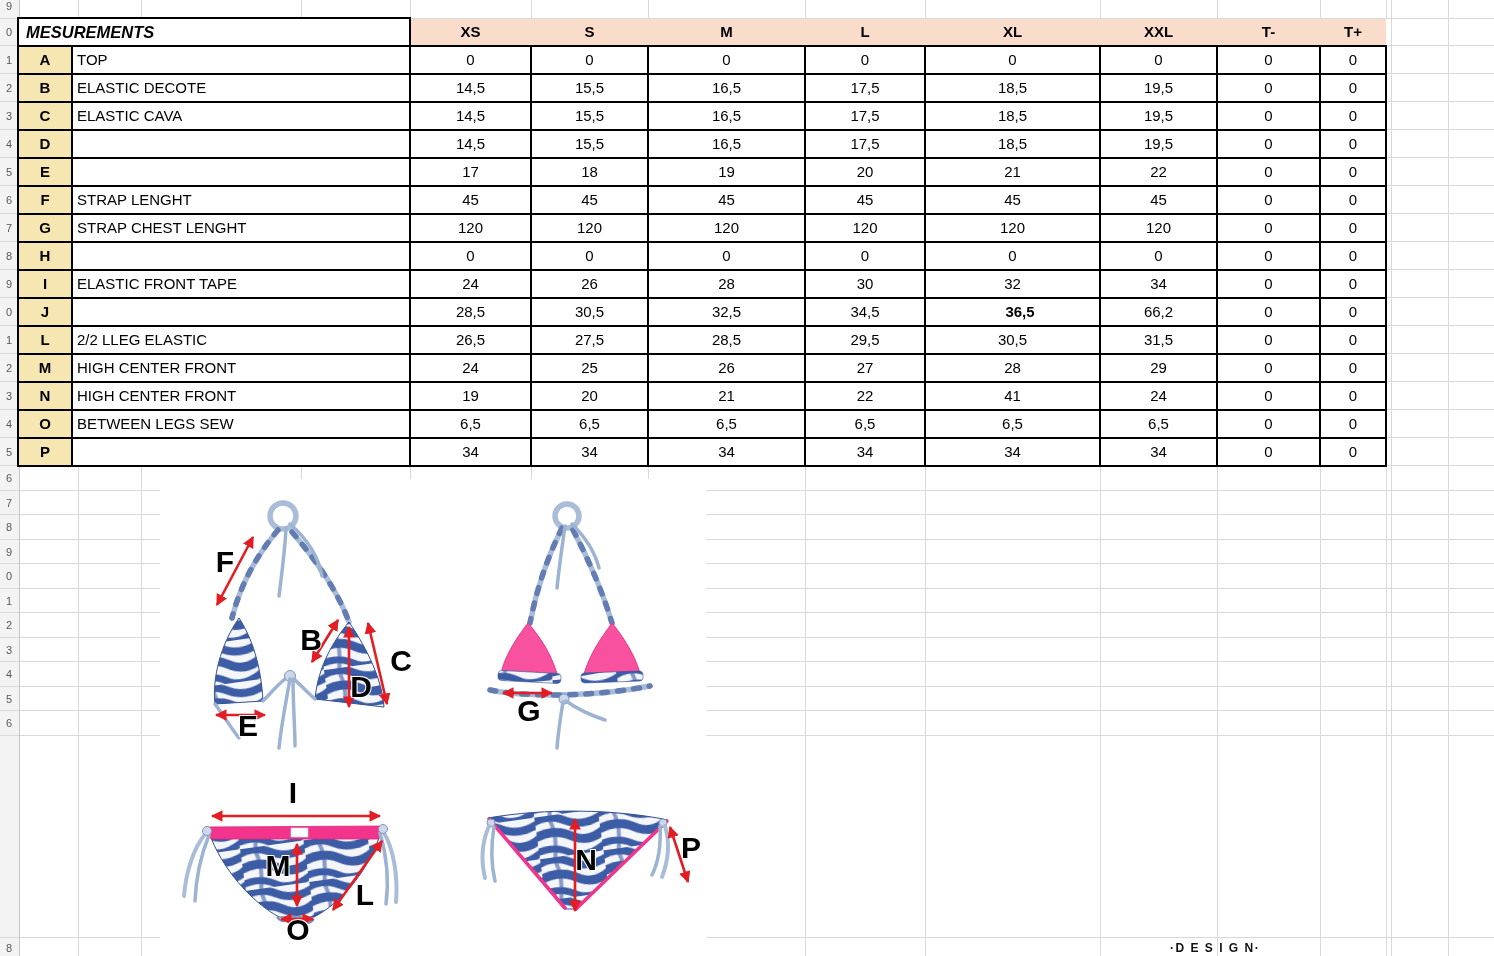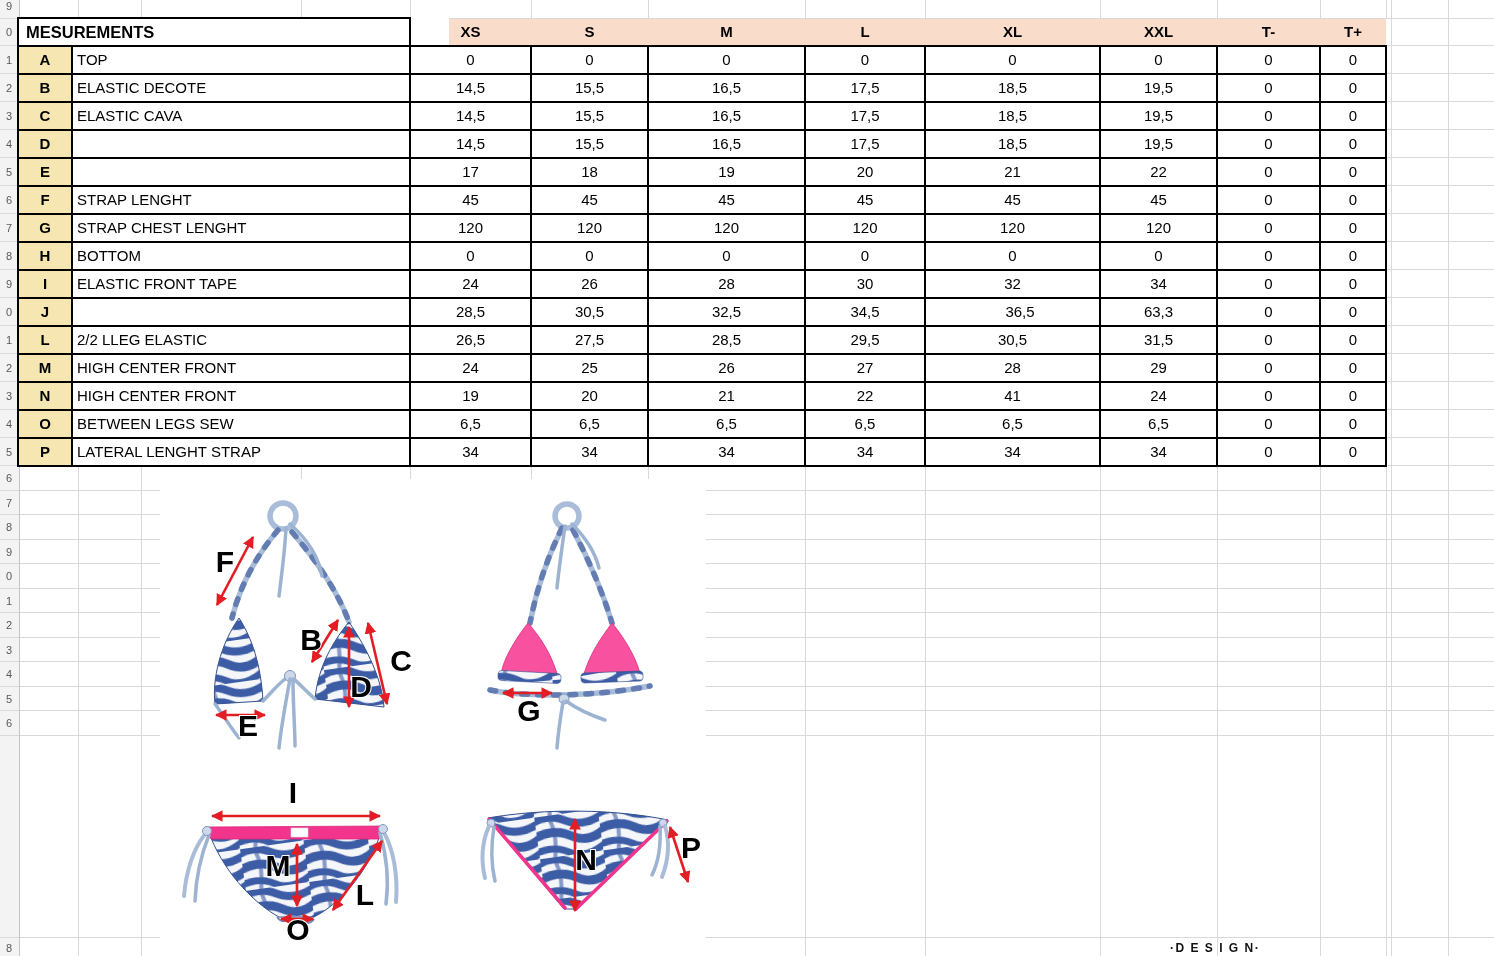--- a/index.html
+++ b/index.html
@@ -216,21 +216,21 @@
     <line x1="110" y1="34" x2="110" y2="126" class="arrow" marker-start="url(#ar)" marker-end="url(#ar)"></line>
     <line x1="205" y1="42" x2="223" y2="97" class="arrow" marker-start="url(#ar)" marker-end="url(#ar)"></line>
     <text class="dlabel" x="121" y="85">N</text>
     <text class="dlabel" x="226" y="73">P</text>
   </svg>
 
   <div id="tablelayer">
       <div style="position: absolute; left: 19px; top: 19px; width: 391px; height: 27px; background: rgb(255, 255, 255);"></div>
       <div style="position: absolute; left: 410px; top: 19px; width: 976px; height: 27px; background: var(--header-bg);"></div>
       <div style="position: absolute; left: 18px; top: 46px; width: 54px; height: 420px; background: var(--letter-col-bg);"></div>
-      <div class="cell hdr-title" style="left: 20px; top: 18px; width: 429px; height: 28px; line-height: 28px;">MESUREMENTS</div>
+      <div class="cell hdr-title" style="left: 20px; top: 18px; width: 390px; height: 28px; line-height: 28px; font-style: italic;">MESUREMENTS</div>
       <div class="cell szhdr" style="left: 410px; top: 18px; width: 121px; height: 28px; line-height: 28px;">XS</div>
       <div class="cell szhdr" style="left: 531px; top: 18px; width: 117px; height: 28px; line-height: 28px;">S</div>
       <div class="cell szhdr" style="left: 648px; top: 18px; width: 157px; height: 28px; line-height: 28px;">M</div>
       <div class="cell szhdr" style="left: 805px; top: 18px; width: 120px; height: 28px; line-height: 28px;">L</div>
       <div class="cell szhdr" style="left: 925px; top: 18px; width: 175px; height: 32px; line-height: 28px;">XL</div>
       <div class="cell szhdr" style="left: 1100px; top: 18px; width: 117px; height: 28px; line-height: 28px;">XXL</div>
       <div class="cell szhdr" style="left: 1217px; top: 18px; width: 103px; height: 28px; line-height: 28px;">T-</div>
       <div class="cell szhdr" style="left: 1320px; top: 18px; width: 66px; height: 28px; line-height: 28px;">T+</div>
       <div class="cell cletter" style="left: 18px; top: 46px; width: 54px; height: 28px; line-height: 28px;">A</div>
       <div class="cell cname" style="left: 72px; top: 46px; width: 338px; height: 28px; line-height: 28px;">TOP</div>
@@ -294,21 +294,20 @@
       <div class="cell cname" style="left: 72px; top: 214px; width: 338px; height: 28px; line-height: 28px;">STRAP CHEST LENGHT</div>
       <div class="cell cval" style="left: 410px; top: 214px; width: 121px; height: 28px; line-height: 28px;">120</div>
       <div class="cell cval" style="left: 531px; top: 214px; width: 117px; height: 28px; line-height: 28px;">120</div>
       <div class="cell cval" style="left: 648px; top: 214px; width: 157px; height: 28px; line-height: 28px;">120</div>
       <div class="cell cval" style="left: 805px; top: 214px; width: 120px; height: 28px; line-height: 28px;">120</div>
       <div class="cell cval" style="left: 925px; top: 214px; width: 175px; height: 28px; line-height: 28px;">120</div>
       <div class="cell cval" style="left: 1100px; top: 214px; width: 117px; height: 28px; line-height: 28px;">120</div>
       <div class="cell cval" style="left: 1217px; top: 214px; width: 103px; height: 28px; line-height: 28px;">0</div>
       <div class="cell cval" style="left: 1320px; top: 214px; width: 66px; height: 28px; line-height: 28px;">0</div>
       <div class="cell cletter" style="left: 18px; top: 242px; width: 54px; height: 28px; line-height: 28px;">H</div>
-      <div class="cell cname" style="left: 72px; top: 242px; width: 338px; height: 28px; line-height: 28px;">BOTTOM</div>
       <div class="cell cval" style="left: 410px; top: 242px; width: 121px; height: 28px; line-height: 28px;">0</div>
       <div class="cell cval" style="left: 531px; top: 242px; width: 117px; height: 28px; line-height: 28px;">0</div>
       <div class="cell cval" style="left: 648px; top: 242px; width: 157px; height: 28px; line-height: 28px;">0</div>
       <div class="cell cval" style="left: 805px; top: 242px; width: 120px; height: 28px; line-height: 28px;">0</div>
       <div class="cell cval" style="left: 925px; top: 242px; width: 175px; height: 28px; line-height: 28px;">0</div>
       <div class="cell cval" style="left: 1100px; top: 242px; width: 117px; height: 28px; line-height: 28px;">0</div>
       <div class="cell cval" style="left: 1217px; top: 242px; width: 103px; height: 28px; line-height: 28px;">0</div>
       <div class="cell cval" style="left: 1320px; top: 242px; width: 66px; height: 28px; line-height: 28px;">0</div>
       <div class="cell cletter" style="left: 18px; top: 270px; width: 54px; height: 28px; line-height: 28px;">I</div>
       <div class="cell cname" style="left: 72px; top: 270px; width: 338px; height: 28px; line-height: 28px;">ELASTIC FRONT TAPE</div>
@@ -318,22 +317,22 @@
       <div class="cell cval" style="left: 805px; top: 270px; width: 120px; height: 28px; line-height: 28px;">30</div>
       <div class="cell cval" style="left: 925px; top: 270px; width: 175px; height: 28px; line-height: 28px;">32</div>
       <div class="cell cval" style="left: 1100px; top: 270px; width: 117px; height: 28px; line-height: 28px;">34</div>
       <div class="cell cval" style="left: 1217px; top: 270px; width: 103px; height: 28px; line-height: 28px;">0</div>
       <div class="cell cval" style="left: 1320px; top: 270px; width: 66px; height: 28px; line-height: 28px;">0</div>
       <div class="cell cletter" style="left: 18px; top: 298px; width: 54px; height: 28px; line-height: 28px;">J</div>
       <div class="cell cval" style="left: 410px; top: 298px; width: 121px; height: 28px; line-height: 28px;">28,5</div>
       <div class="cell cval" style="left: 531px; top: 298px; width: 117px; height: 28px; line-height: 28px;">30,5</div>
       <div class="cell cval" style="left: 648px; top: 298px; width: 157px; height: 28px; line-height: 28px;">32,5</div>
       <div class="cell cval" style="left: 805px; top: 298px; width: 120px; height: 28px; line-height: 28px;">34,5</div>
-      <div class="cell cval" style="left: 925px; top: 298px; width: 190px; height: 28px; line-height: 28px;">36,5</div>
-      <div class="cell cval" style="left: 1100px; top: 298px; width: 117px; height: 28px; line-height: 28px;">63,3</div>
+      <div class="cell cval" style="left: 925px; top: 298px; width: 190px; height: 28px; line-height: 28px; font-weight: bold;">36,5</div>
+      <div class="cell cval" style="left: 1100px; top: 298px; width: 117px; height: 28px; line-height: 28px;">66,2</div>
       <div class="cell cval" style="left: 1217px; top: 298px; width: 103px; height: 28px; line-height: 28px;">0</div>
       <div class="cell cval" style="left: 1320px; top: 298px; width: 66px; height: 28px; line-height: 28px;">0</div>
       <div class="cell cletter" style="left: 18px; top: 326px; width: 54px; height: 28px; line-height: 28px;">L</div>
       <div class="cell cname" style="left: 72px; top: 326px; width: 338px; height: 28px; line-height: 28px;">2/2 LLEG ELASTIC</div>
       <div class="cell cval" style="left: 410px; top: 326px; width: 121px; height: 28px; line-height: 28px;">26,5</div>
       <div class="cell cval" style="left: 531px; top: 326px; width: 117px; height: 28px; line-height: 28px;">27,5</div>
       <div class="cell cval" style="left: 648px; top: 326px; width: 157px; height: 28px; line-height: 28px;">28,5</div>
       <div class="cell cval" style="left: 805px; top: 326px; width: 120px; height: 28px; line-height: 28px;">29,5</div>
       <div class="cell cval" style="left: 925px; top: 326px; width: 175px; height: 28px; line-height: 28px;">30,5</div>
       <div class="cell cval" style="left: 1100px; top: 326px; width: 117px; height: 28px; line-height: 28px;">31,5</div>
@@ -363,21 +362,20 @@
       <div class="cell cname" style="left: 72px; top: 410px; width: 338px; height: 28px; line-height: 28px;">BETWEEN LEGS SEW</div>
       <div class="cell cval" style="left: 410px; top: 410px; width: 121px; height: 28px; line-height: 28px;">6,5</div>
       <div class="cell cval" style="left: 531px; top: 410px; width: 117px; height: 28px; line-height: 28px;">6,5</div>
       <div class="cell cval" style="left: 648px; top: 410px; width: 157px; height: 28px; line-height: 28px;">6,5</div>
       <div class="cell cval" style="left: 805px; top: 410px; width: 120px; height: 28px; line-height: 28px;">6,5</div>
       <div class="cell cval" style="left: 925px; top: 410px; width: 175px; height: 28px; line-height: 28px;">6,5</div>
       <div class="cell cval" style="left: 1100px; top: 410px; width: 117px; height: 28px; line-height: 28px;">6,5</div>
       <div class="cell cval" style="left: 1217px; top: 410px; width: 103px; height: 28px; line-height: 28px;">0</div>
       <div class="cell cval" style="left: 1320px; top: 410px; width: 66px; height: 28px; line-height: 28px;">0</div>
       <div class="cell cletter" style="left: 18px; top: 438px; width: 54px; height: 28px; line-height: 28px;">P</div>
-      <div class="cell cname" style="left: 72px; top: 438px; width: 338px; height: 28px; line-height: 28px;">LATERAL LENGHT STRAP</div>
       <div class="cell cval" style="left: 410px; top: 438px; width: 121px; height: 28px; line-height: 28px;">34</div>
       <div class="cell cval" style="left: 531px; top: 438px; width: 117px; height: 28px; line-height: 28px;">34</div>
       <div class="cell cval" style="left: 648px; top: 438px; width: 157px; height: 28px; line-height: 28px;">34</div>
       <div class="cell cval" style="left: 805px; top: 438px; width: 120px; height: 28px; line-height: 28px;">34</div>
       <div class="cell cval" style="left: 925px; top: 438px; width: 175px; height: 28px; line-height: 28px;">34</div>
       <div class="cell cval" style="left: 1100px; top: 438px; width: 117px; height: 28px; line-height: 28px;">34</div>
       <div class="cell cval" style="left: 1217px; top: 438px; width: 103px; height: 28px; line-height: 28px;">0</div>
       <div class="cell cval" style="left: 1320px; top: 438px; width: 66px; height: 28px; line-height: 28px;">0</div>
       <div style="position: absolute; left: 16.8px; top: 16.8px; width: 394px; height: 2.4px; background: var(--table-border);"></div>
       <div style="position: absolute; left: 16.8px; top: 44.8px; width: 1370px; height: 2.4px; background: var(--table-border);"></div>

